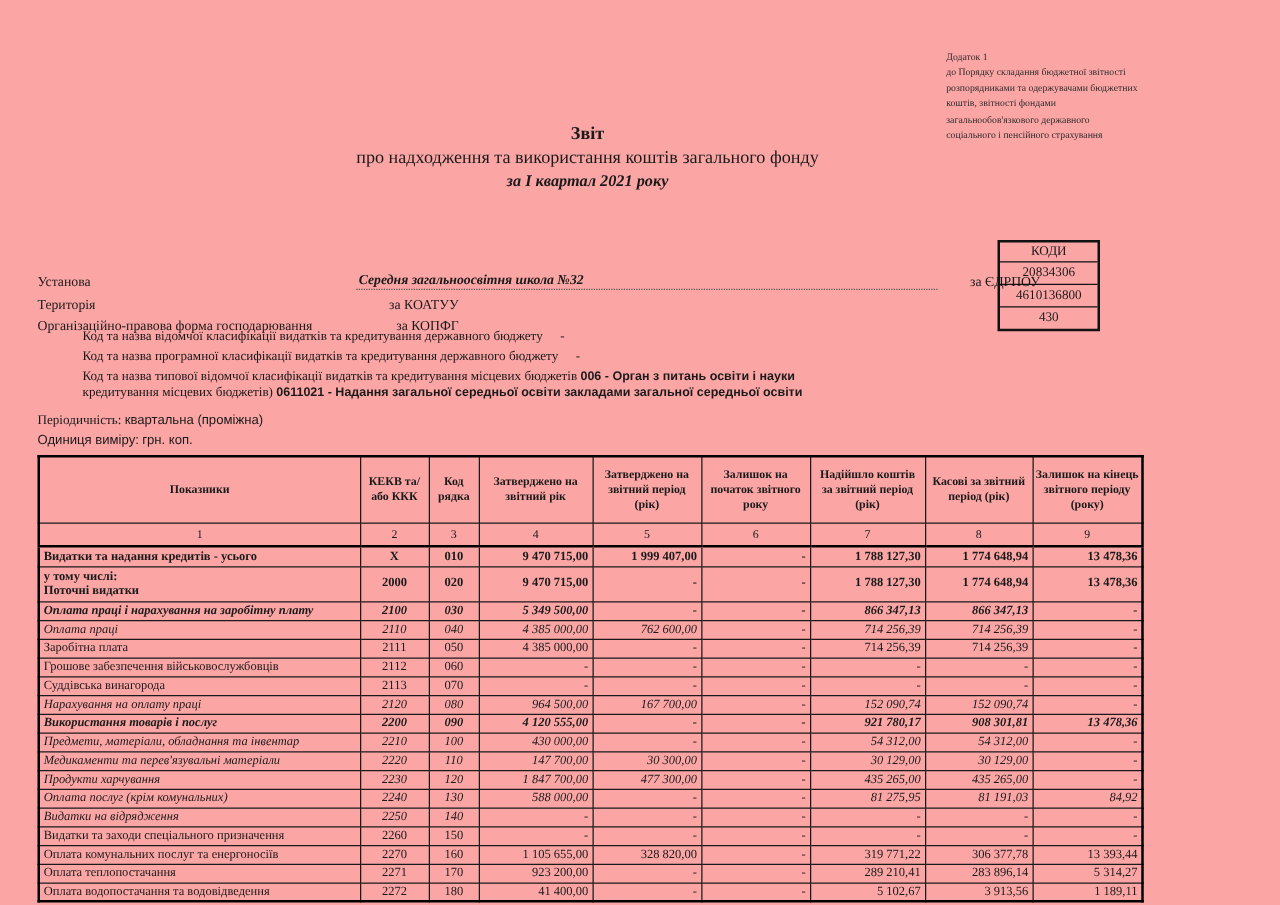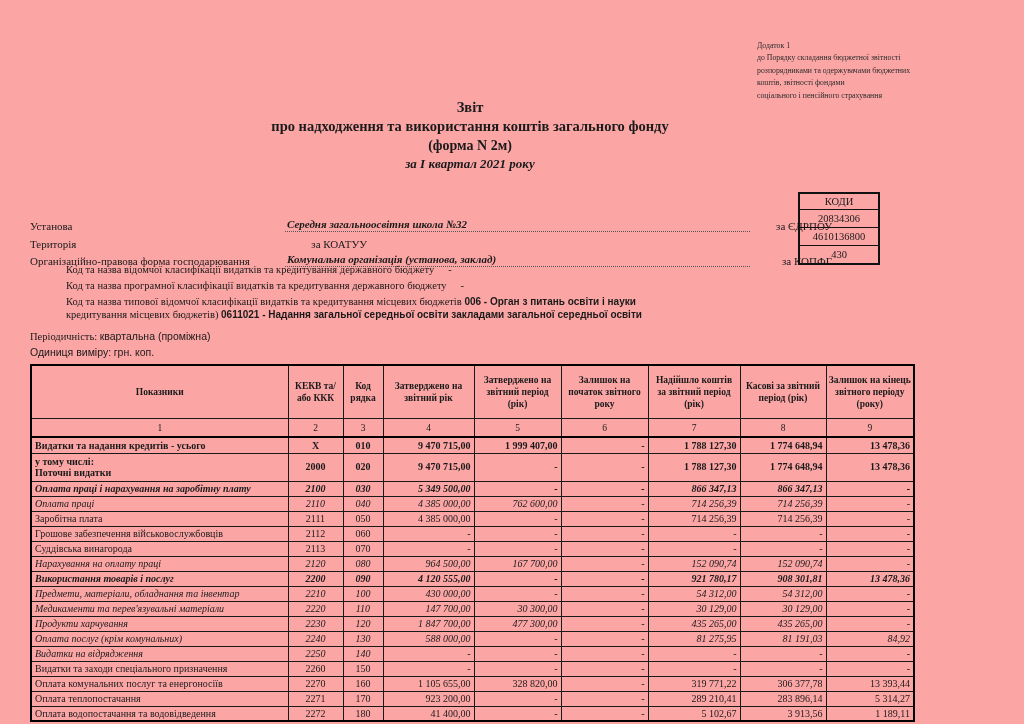--- a/index.html
+++ b/index.html
@@ -9,21 +9,21 @@
     font-family:"Liberation Serif","DejaVu Serif",serif;
   }
   .abs{position:absolute;}
 
   
   #appendix{left:757px;top:40px;width:250px;font-size:7.8px;line-height:12.4px;color:#2b2b2b;}
 
   
   #title-block{left:120px;top:98px;width:700px;text-align:center;}
   #title-block .t1{font-size:14.5px;font-weight:bold;line-height:19px;}
-  #title-block .t2{font-size:14.5px;font-weight:bold;line-height:19px;text-align:center;}
+  #title-block .t2{font-size:14.5px;font-weight:normal;line-height:19px;text-align:center;}
   #title-block .t3{font-size:14px;font-weight:bold;line-height:19px;}
   #title-block .t4{font-size:13px;font-weight:bold;font-style:italic;line-height:17px;}
 
   
   .field-row{left:30px;width:802px;display:flex;align-items:flex-end;font-size:11px;height:16px;}
   .field-label{width:255px;flex:0 0 255px;}
   .field-value{flex:1;border-bottom:1px dotted #555;font-weight:bold;font-style:italic;padding:0 2px 1px 2px;white-space:nowrap;overflow:hidden;}
   .field-code-label{flex:0 0 78px;text-align:right;padding-left:4px;white-space:nowrap;}
 
   
@@ -63,42 +63,41 @@
 </head>
 <body>
 
 <div id="page">
 
   <div id="appendix" class="abs">
     <div>Додаток 1</div>
     <div>до Порядку складання бюджетної звітності</div>
     <div>розпорядниками та одержувачами бюджетних</div>
     <div>коштів, звітності фондами</div>
+    <div>загальнообов'язкового державного</div>
     <div>соціального і пенсійного страхування</div>
   </div>
 
   <div id="title-block" class="abs">
     <div class="t1">Звіт</div>
     <div class="t2">про надходження та використання коштів загального фонду</div>
-    <div class="t3">(форма N 2м)</div>
     <div class="t4">за I квартал 2021 року</div>
   </div>
 
   <div class="abs field-row" style="top:216px">
     <span class="field-label">Установа</span>
     <span class="field-value">Середня загальноосвітня школа №32</span>
     <span class="field-code-label">за ЄДРПОУ</span>
   </div>
   <div class="abs field-row" style="top:234px">
     <span class="field-label">Територія</span>
     <span class="field-code-label">за КОАТУУ</span>
   </div>
   <div class="abs field-row" style="top:251px">
     <span class="field-label">Організаційно-правова форма господарювання</span>
-    <span class="field-value">Комунальна організація (установа, заклад)</span>
     <span class="field-code-label">за КОПФГ</span>
   </div>
 
   <div id="codes-box" class="abs">
     <div class="cb-row">КОДИ</div>
     <div class="cb-row">20834306</div>
     <div class="cb-row">4610136800</div>
     <div class="cb-row">430</div>
   </div>
 

